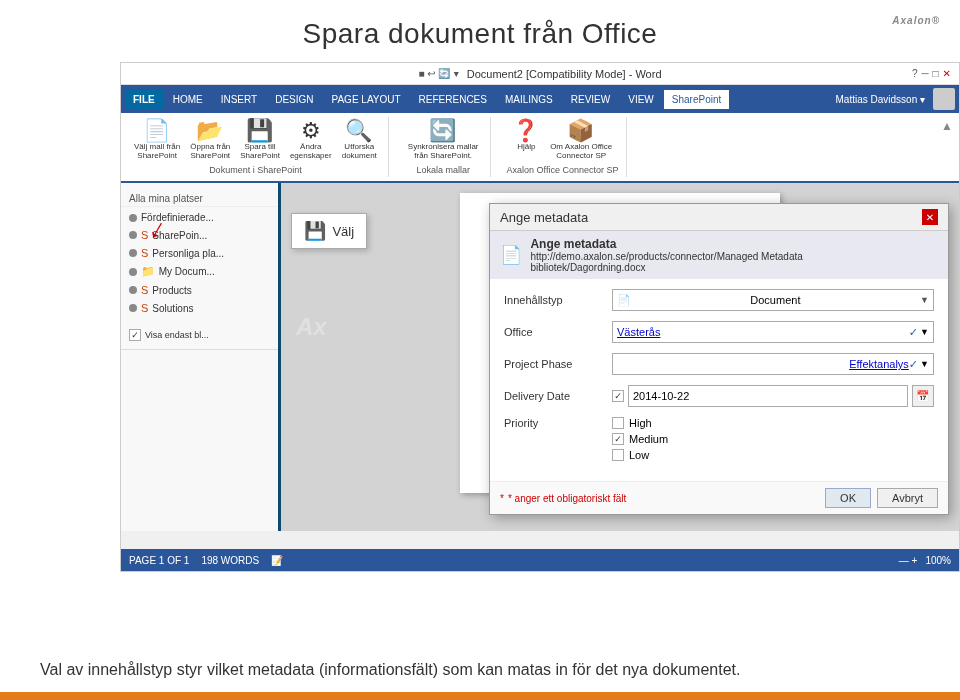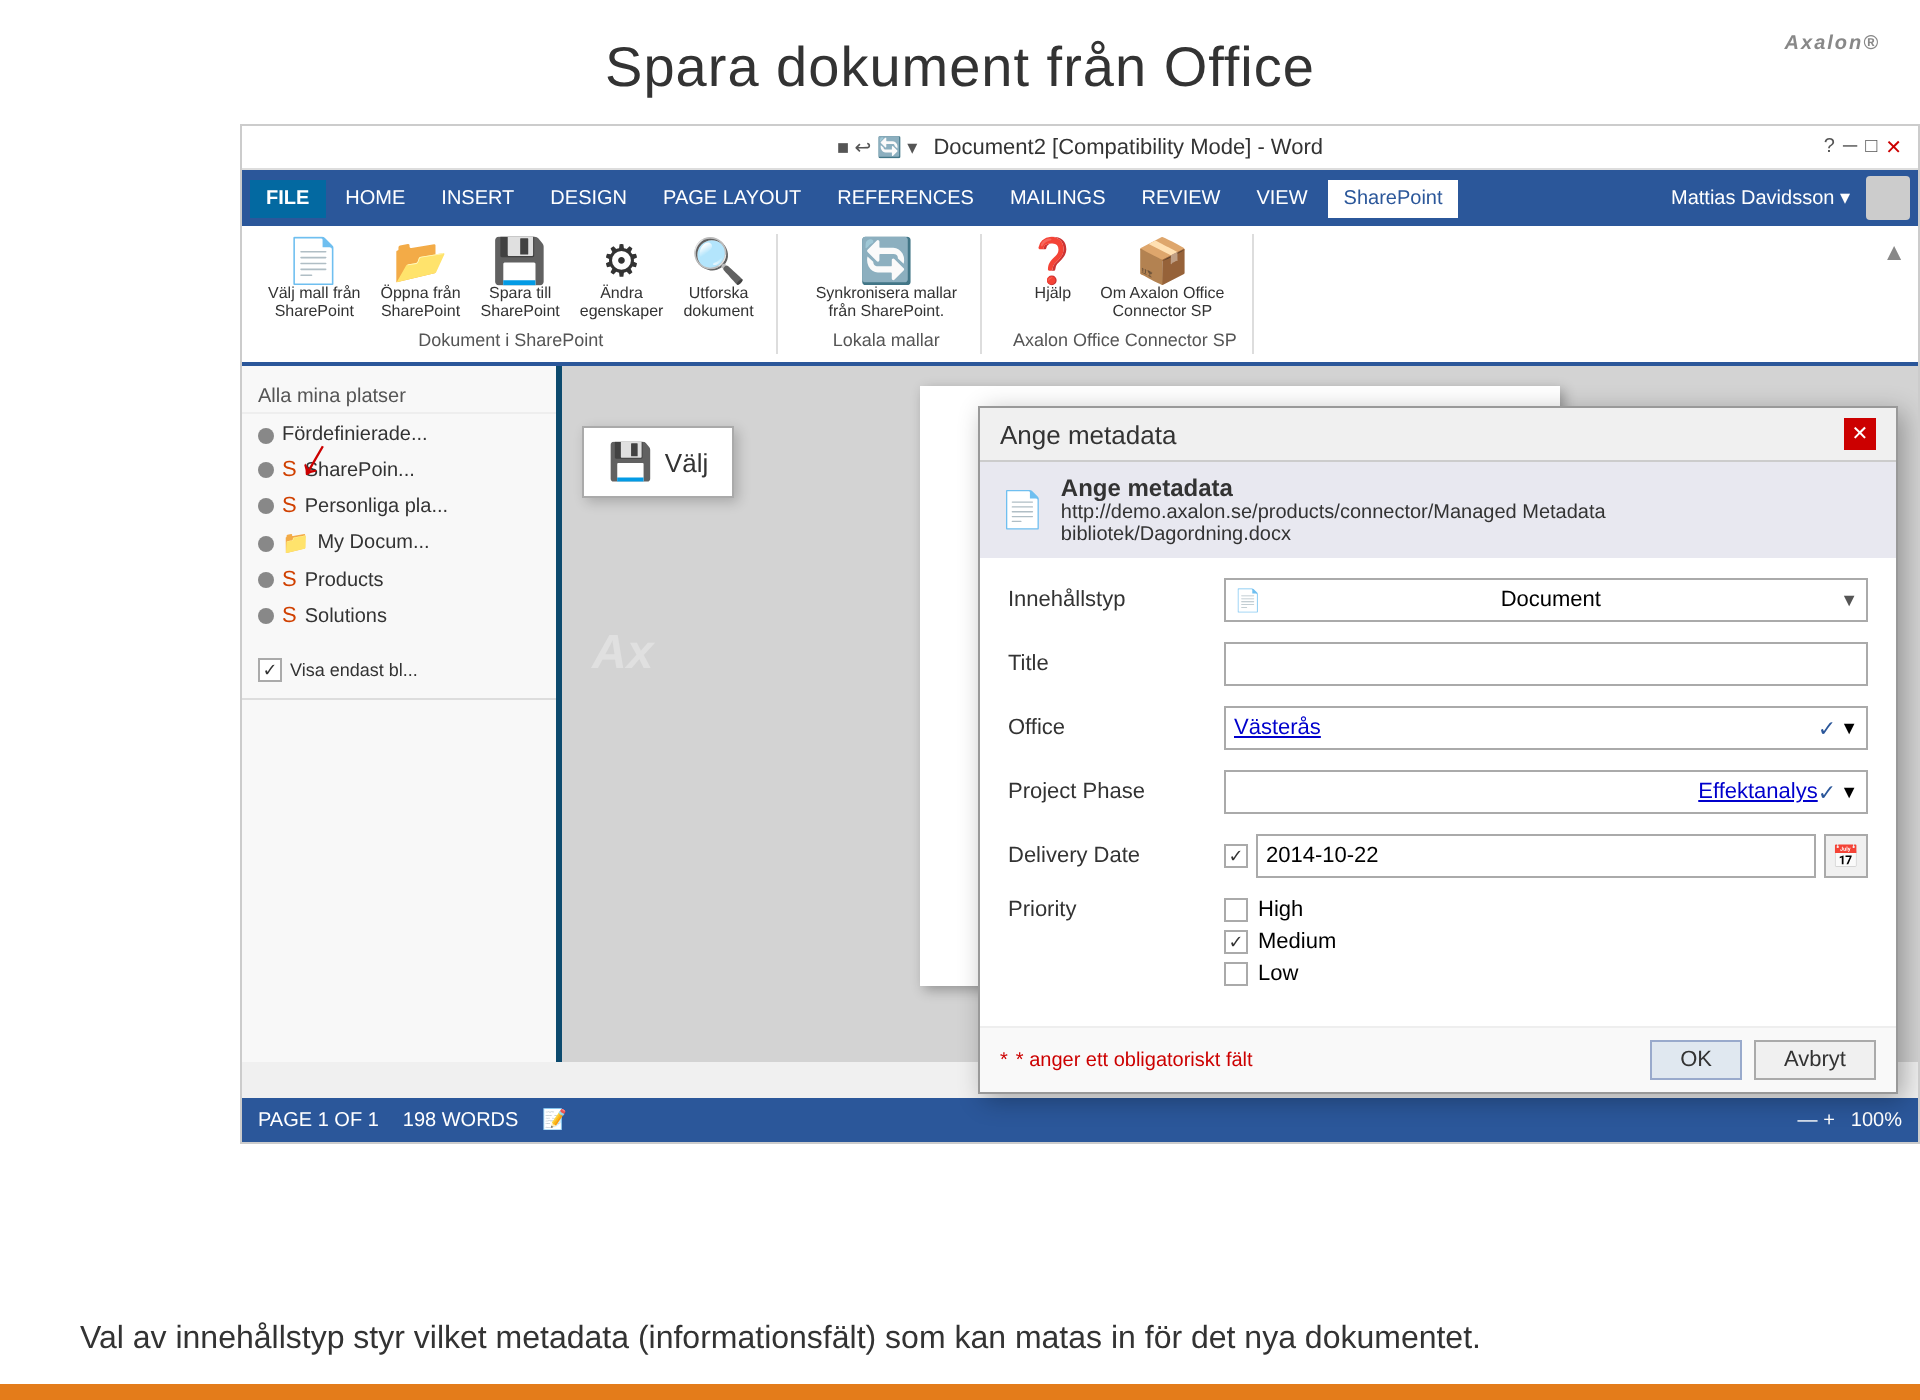--- a/index.html
+++ b/index.html
@@ -634,26 +634,20 @@
           <div class="dialog-label">Innehållstyp</div>
           <div class="dialog-field">
             <div class="dialog-select" style="width:100%;">
               <span>📄</span>
               <span>Document</span>
               <span class="dialog-select-arrow">▼</span>
             </div>
           </div>
         </div>
 
-        <div class="dialog-row">
-          <div class="dialog-label">Title</div>
-          <div class="dialog-field">
-            <input class="dialog-input" type="text" value="" style="width: 100%;">
-          </div>
-        </div>
 
         <div class="dialog-row">
           <div class="dialog-label">Office</div>
           <div class="dialog-field">
             <div class="dialog-select" style="width:100%;">
               <span style="text-decoration:underline;color:#0000cc;">Västerås</span>
               <div style="display:flex;align-items:center;gap:2px;">
                 <span style="color:#2b579a;">✓</span>
                 <span style="font-size:9px;">▼</span>
               </div>

